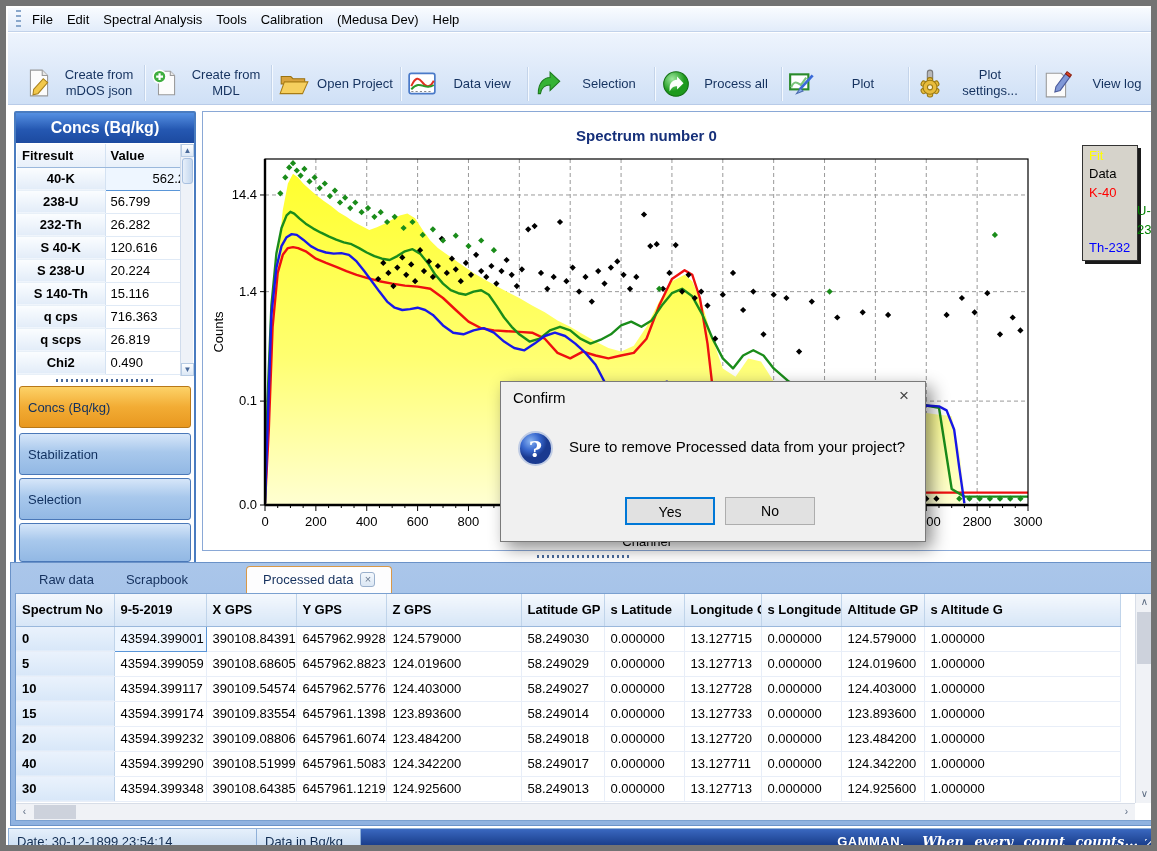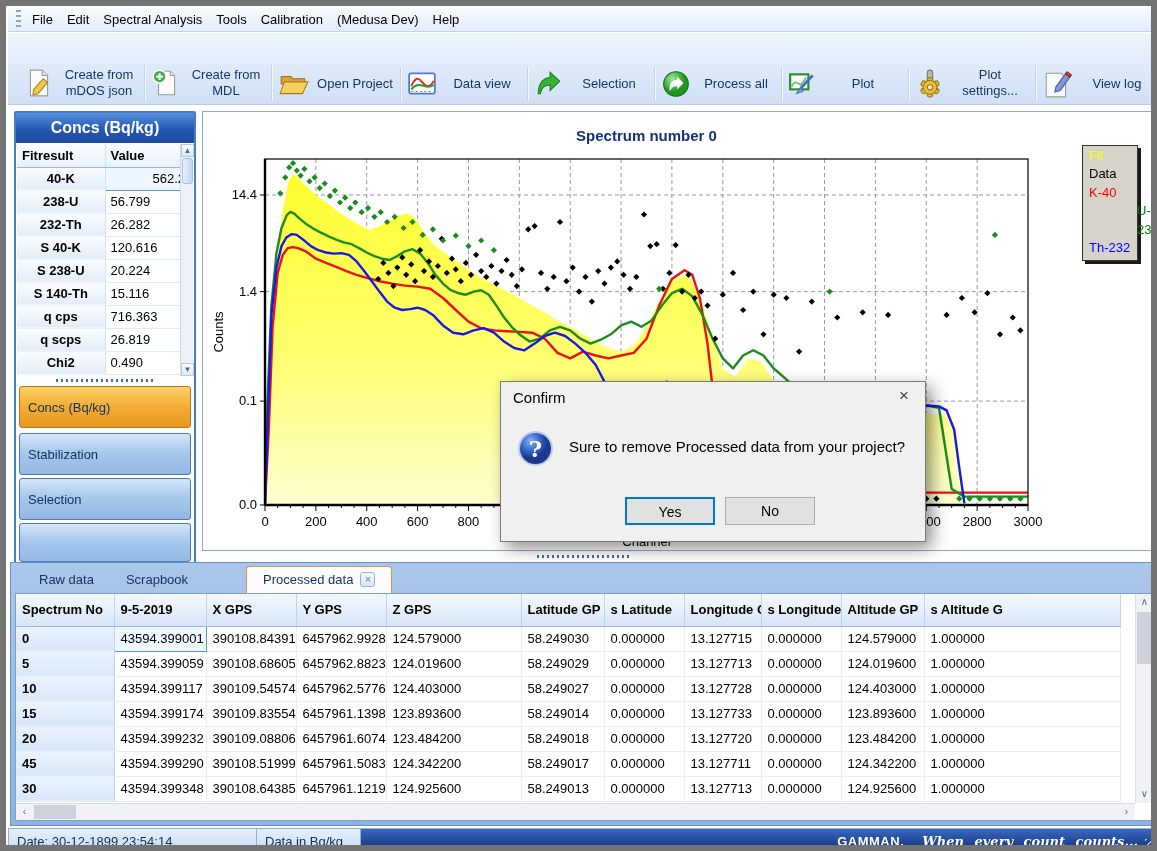--- a/index.html
+++ b/index.html
@@ -558,21 +558,21 @@
               <td class="">6457961.6074</td>
               <td class="">123.484200</td>
               <td class="">58.249018</td>
               <td class="">0.000000</td>
               <td class="">13.127720</td>
               <td class="">0.000000</td>
               <td class="">123.484200</td>
               <td class="">1.000000</td>
             </tr>
             <tr>
-              <td class="rowhead">45</td>
+              <td class="rowhead">40</td>
               <td class="">43594.399290</td>
               <td class="">390108.51999</td>
               <td class="">6457961.5083</td>
               <td class="">124.342200</td>
               <td class="">58.249017</td>
               <td class="">0.000000</td>
               <td class="">13.127711</td>
               <td class="">0.000000</td>
               <td class="">124.342200</td>
               <td class="">1.000000</td>

